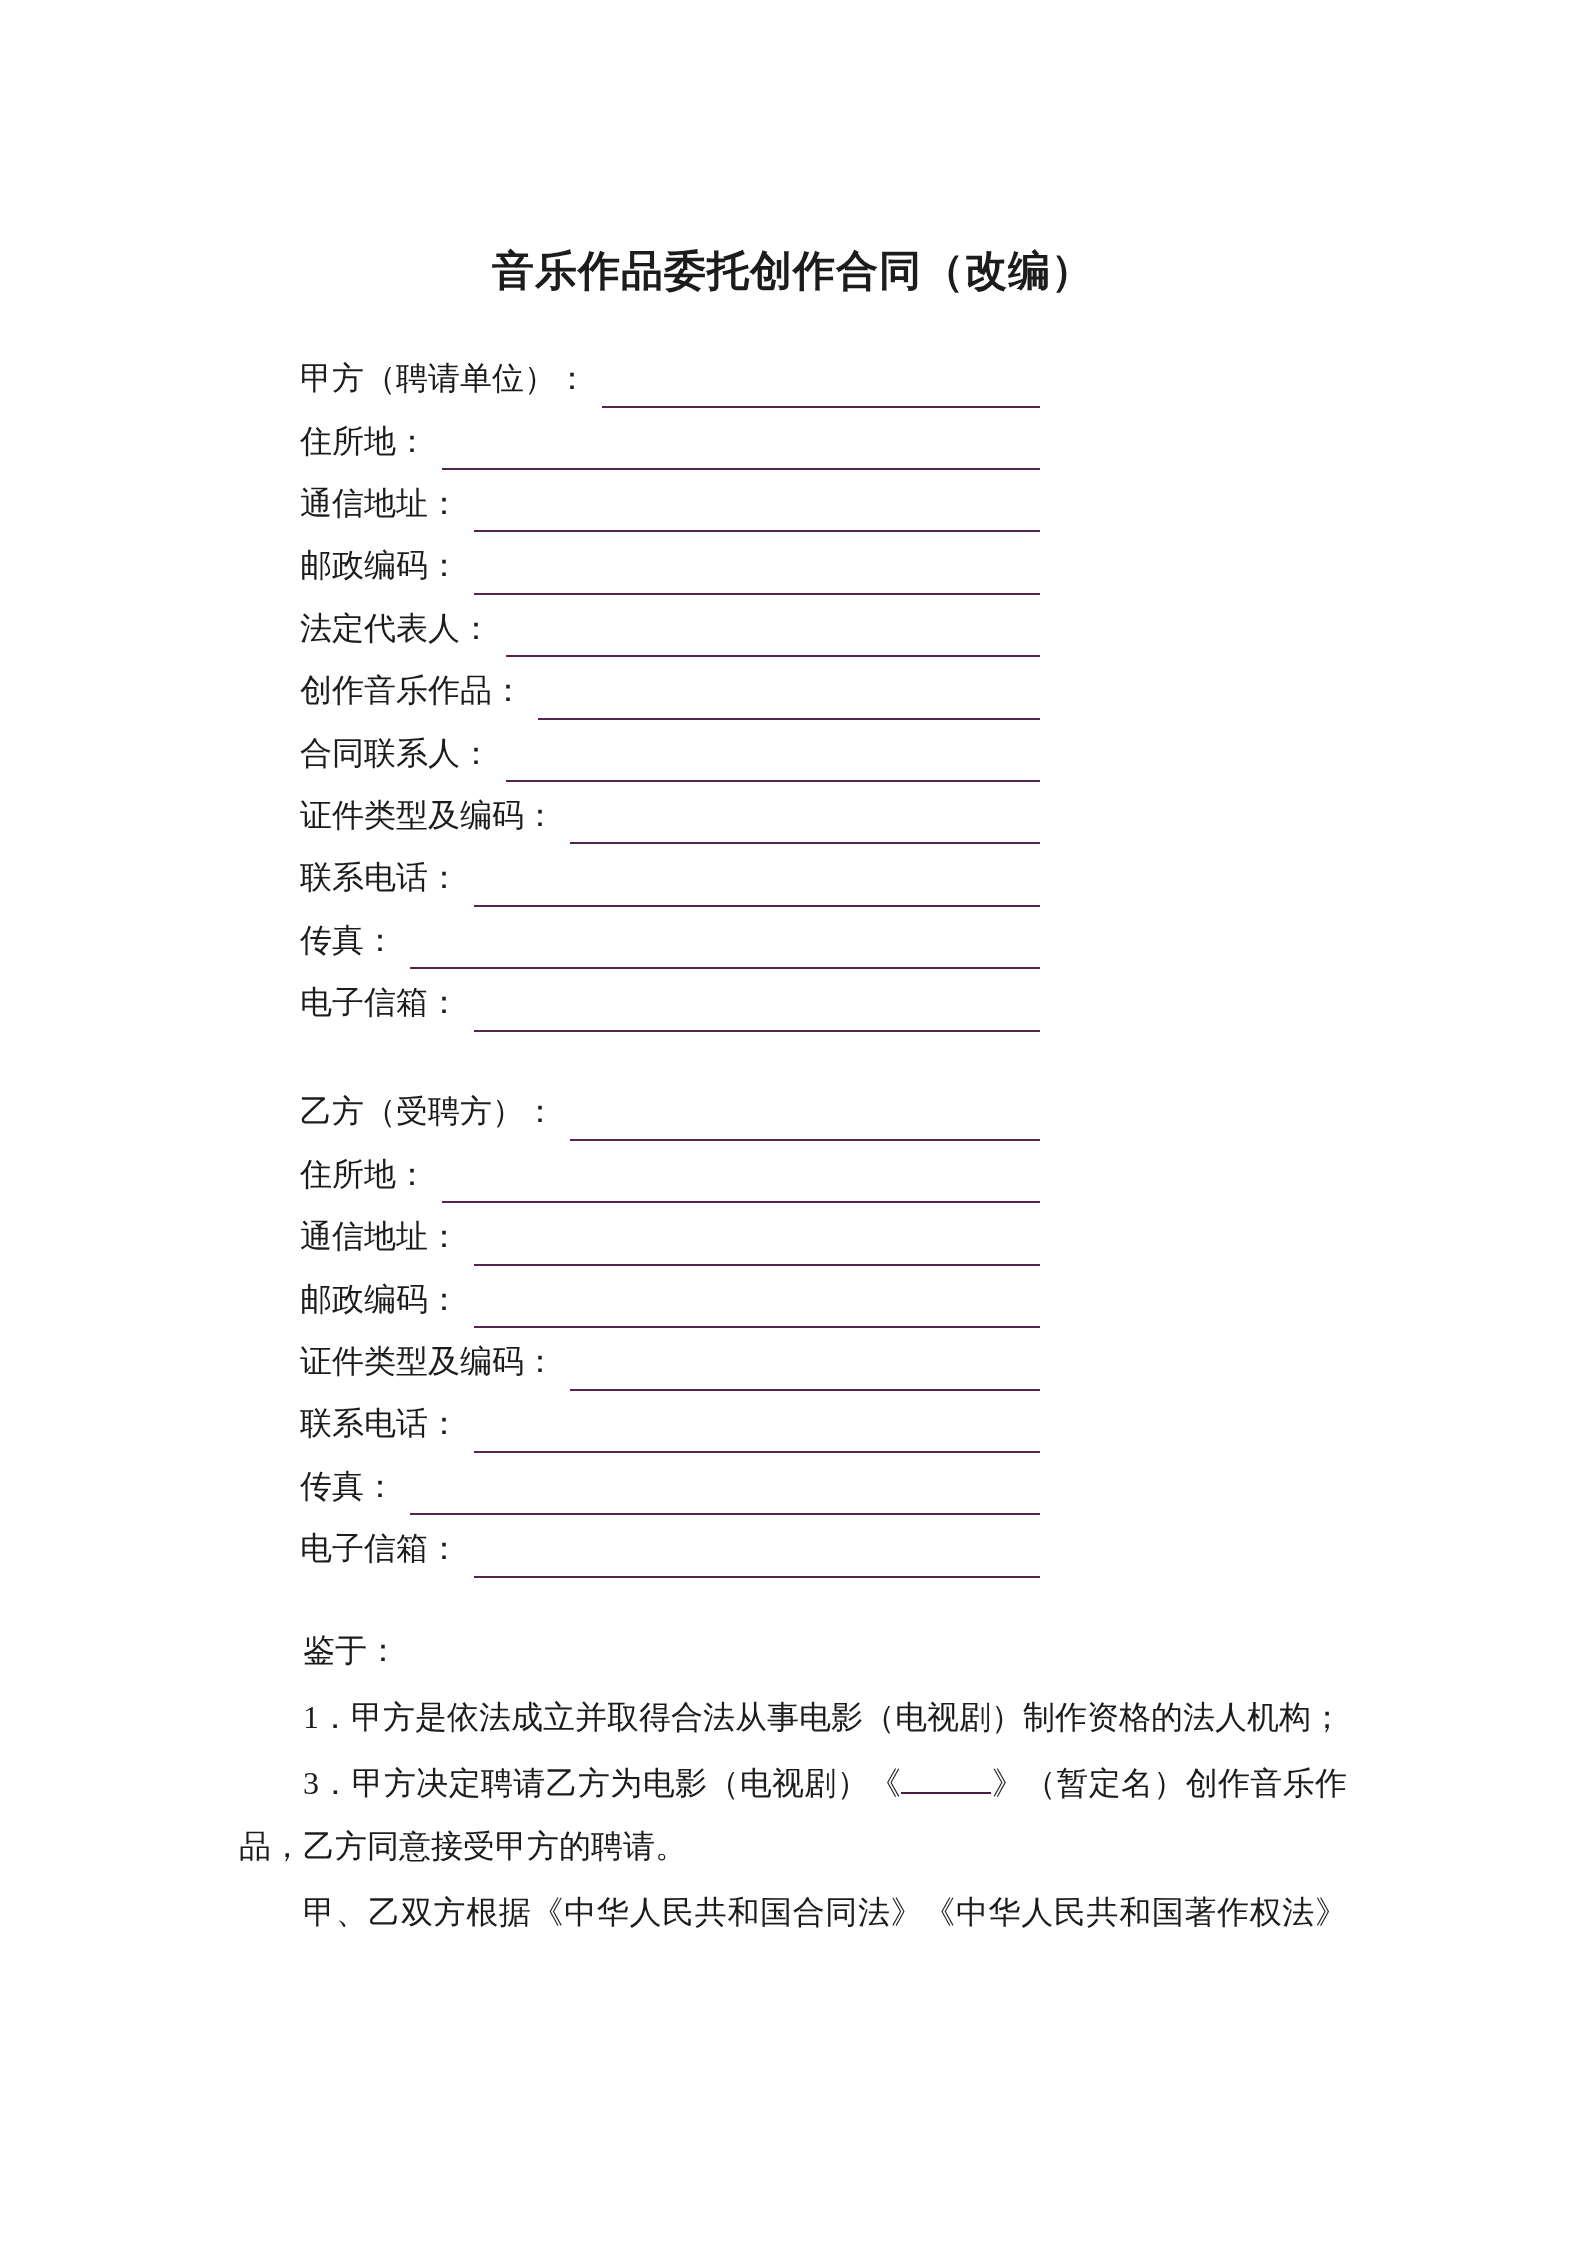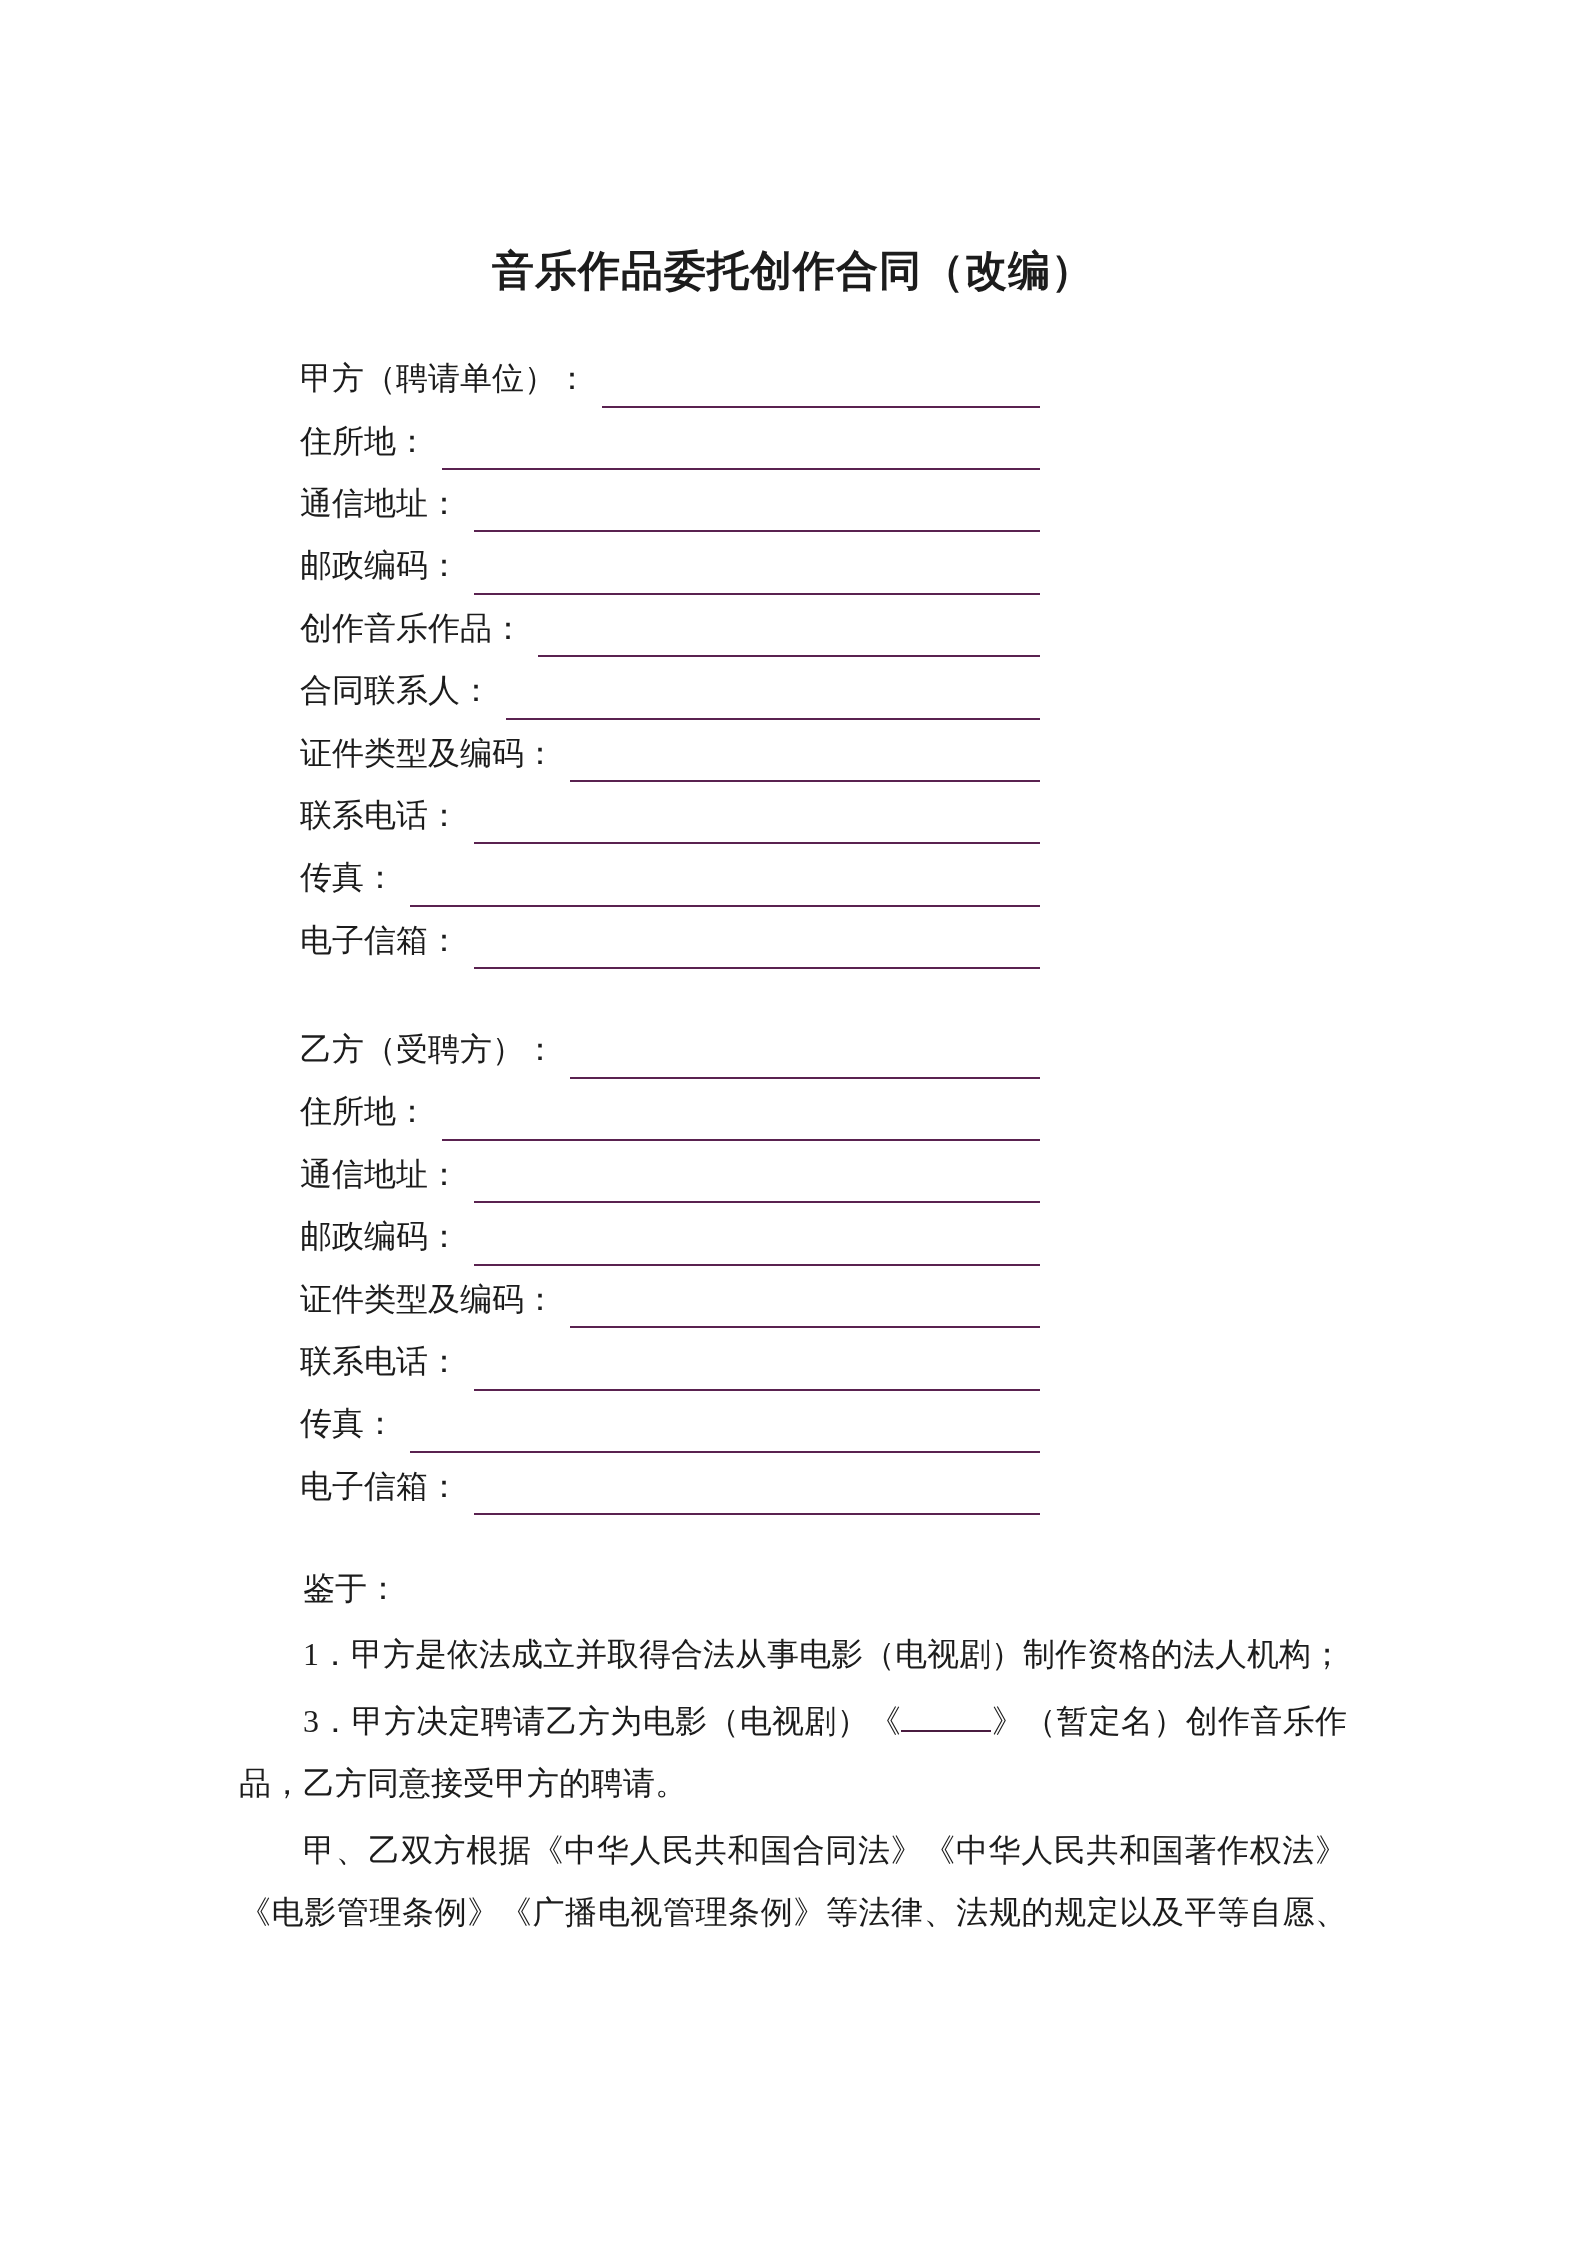--- a/index.html
+++ b/index.html
@@ -100,20 +100,24 @@
         </div>
         <div class="field-row">
           <span class="field-label">通信地址：</span>
           <span class="blank-line"></span>
         </div>
         <div class="field-row">
           <span class="field-label">邮政编码：</span>
           <span class="blank-line"></span>
         </div>
         <div class="field-row">
+          <span class="field-label">法定代表人：</span>
+          <span class="blank-line"></span>
+        </div>
+        <div class="field-row">
           <span class="field-label">创作音乐作品：</span>
           <span class="blank-line"></span>
         </div>
         <div class="field-row">
           <span class="field-label">合同联系人：</span>
           <span class="blank-line"></span>
         </div>
         <div class="field-row">
           <span class="field-label">证件类型及编码：</span>
           <span class="blank-line"></span>

